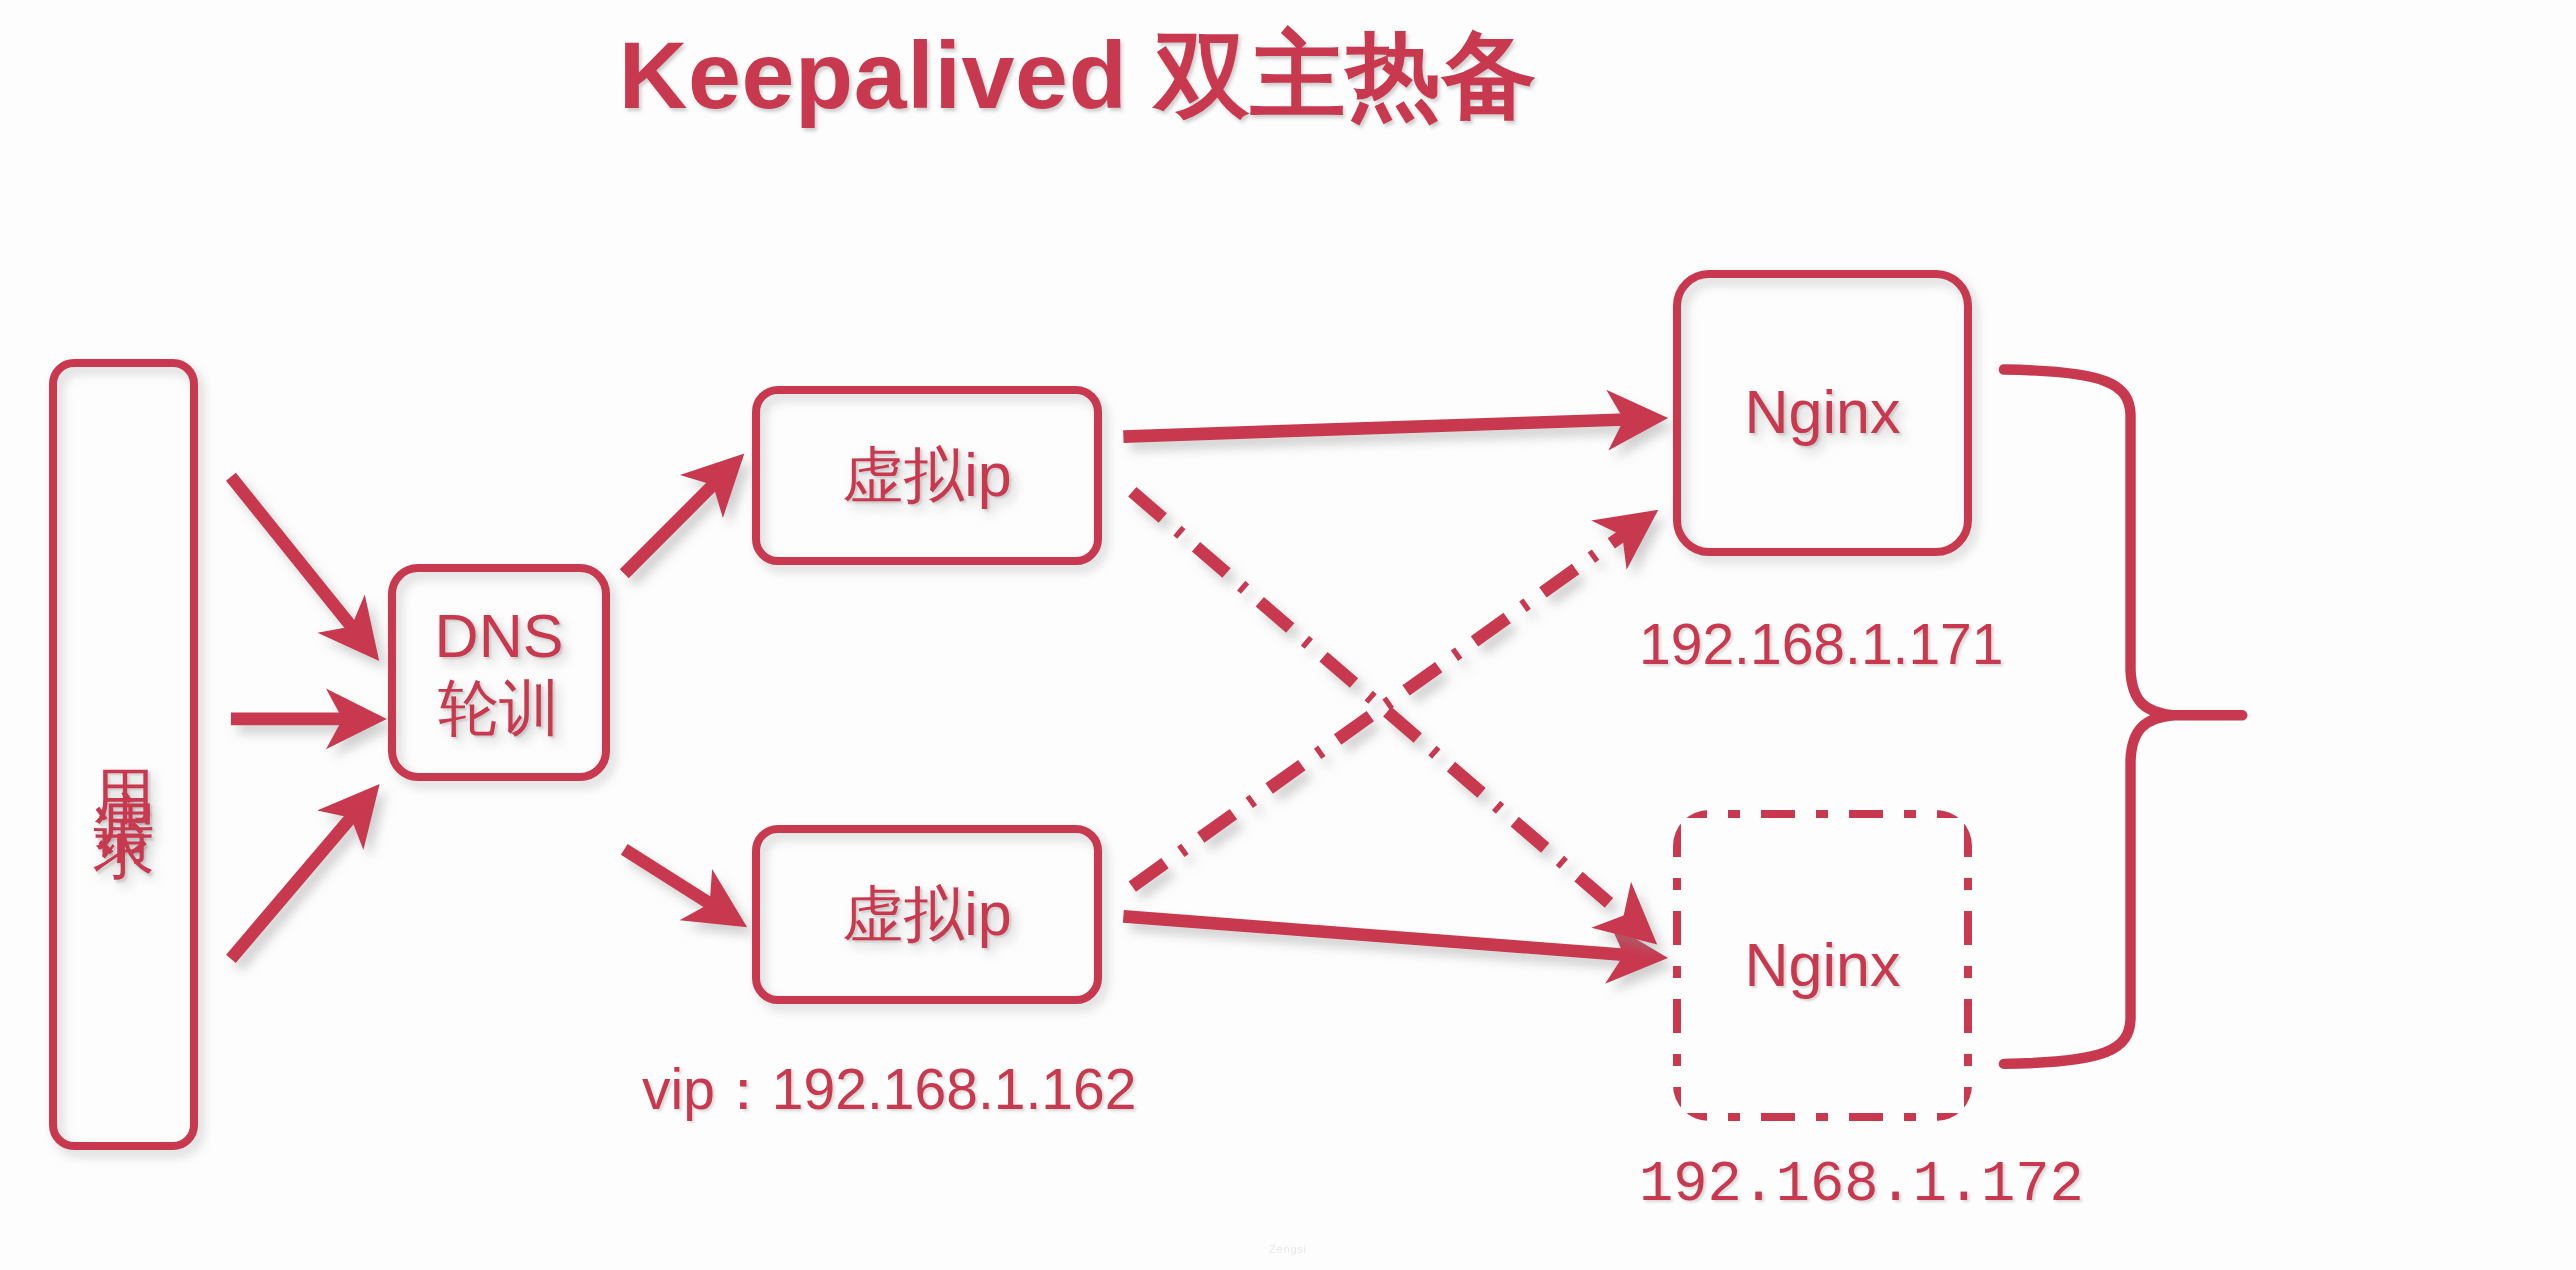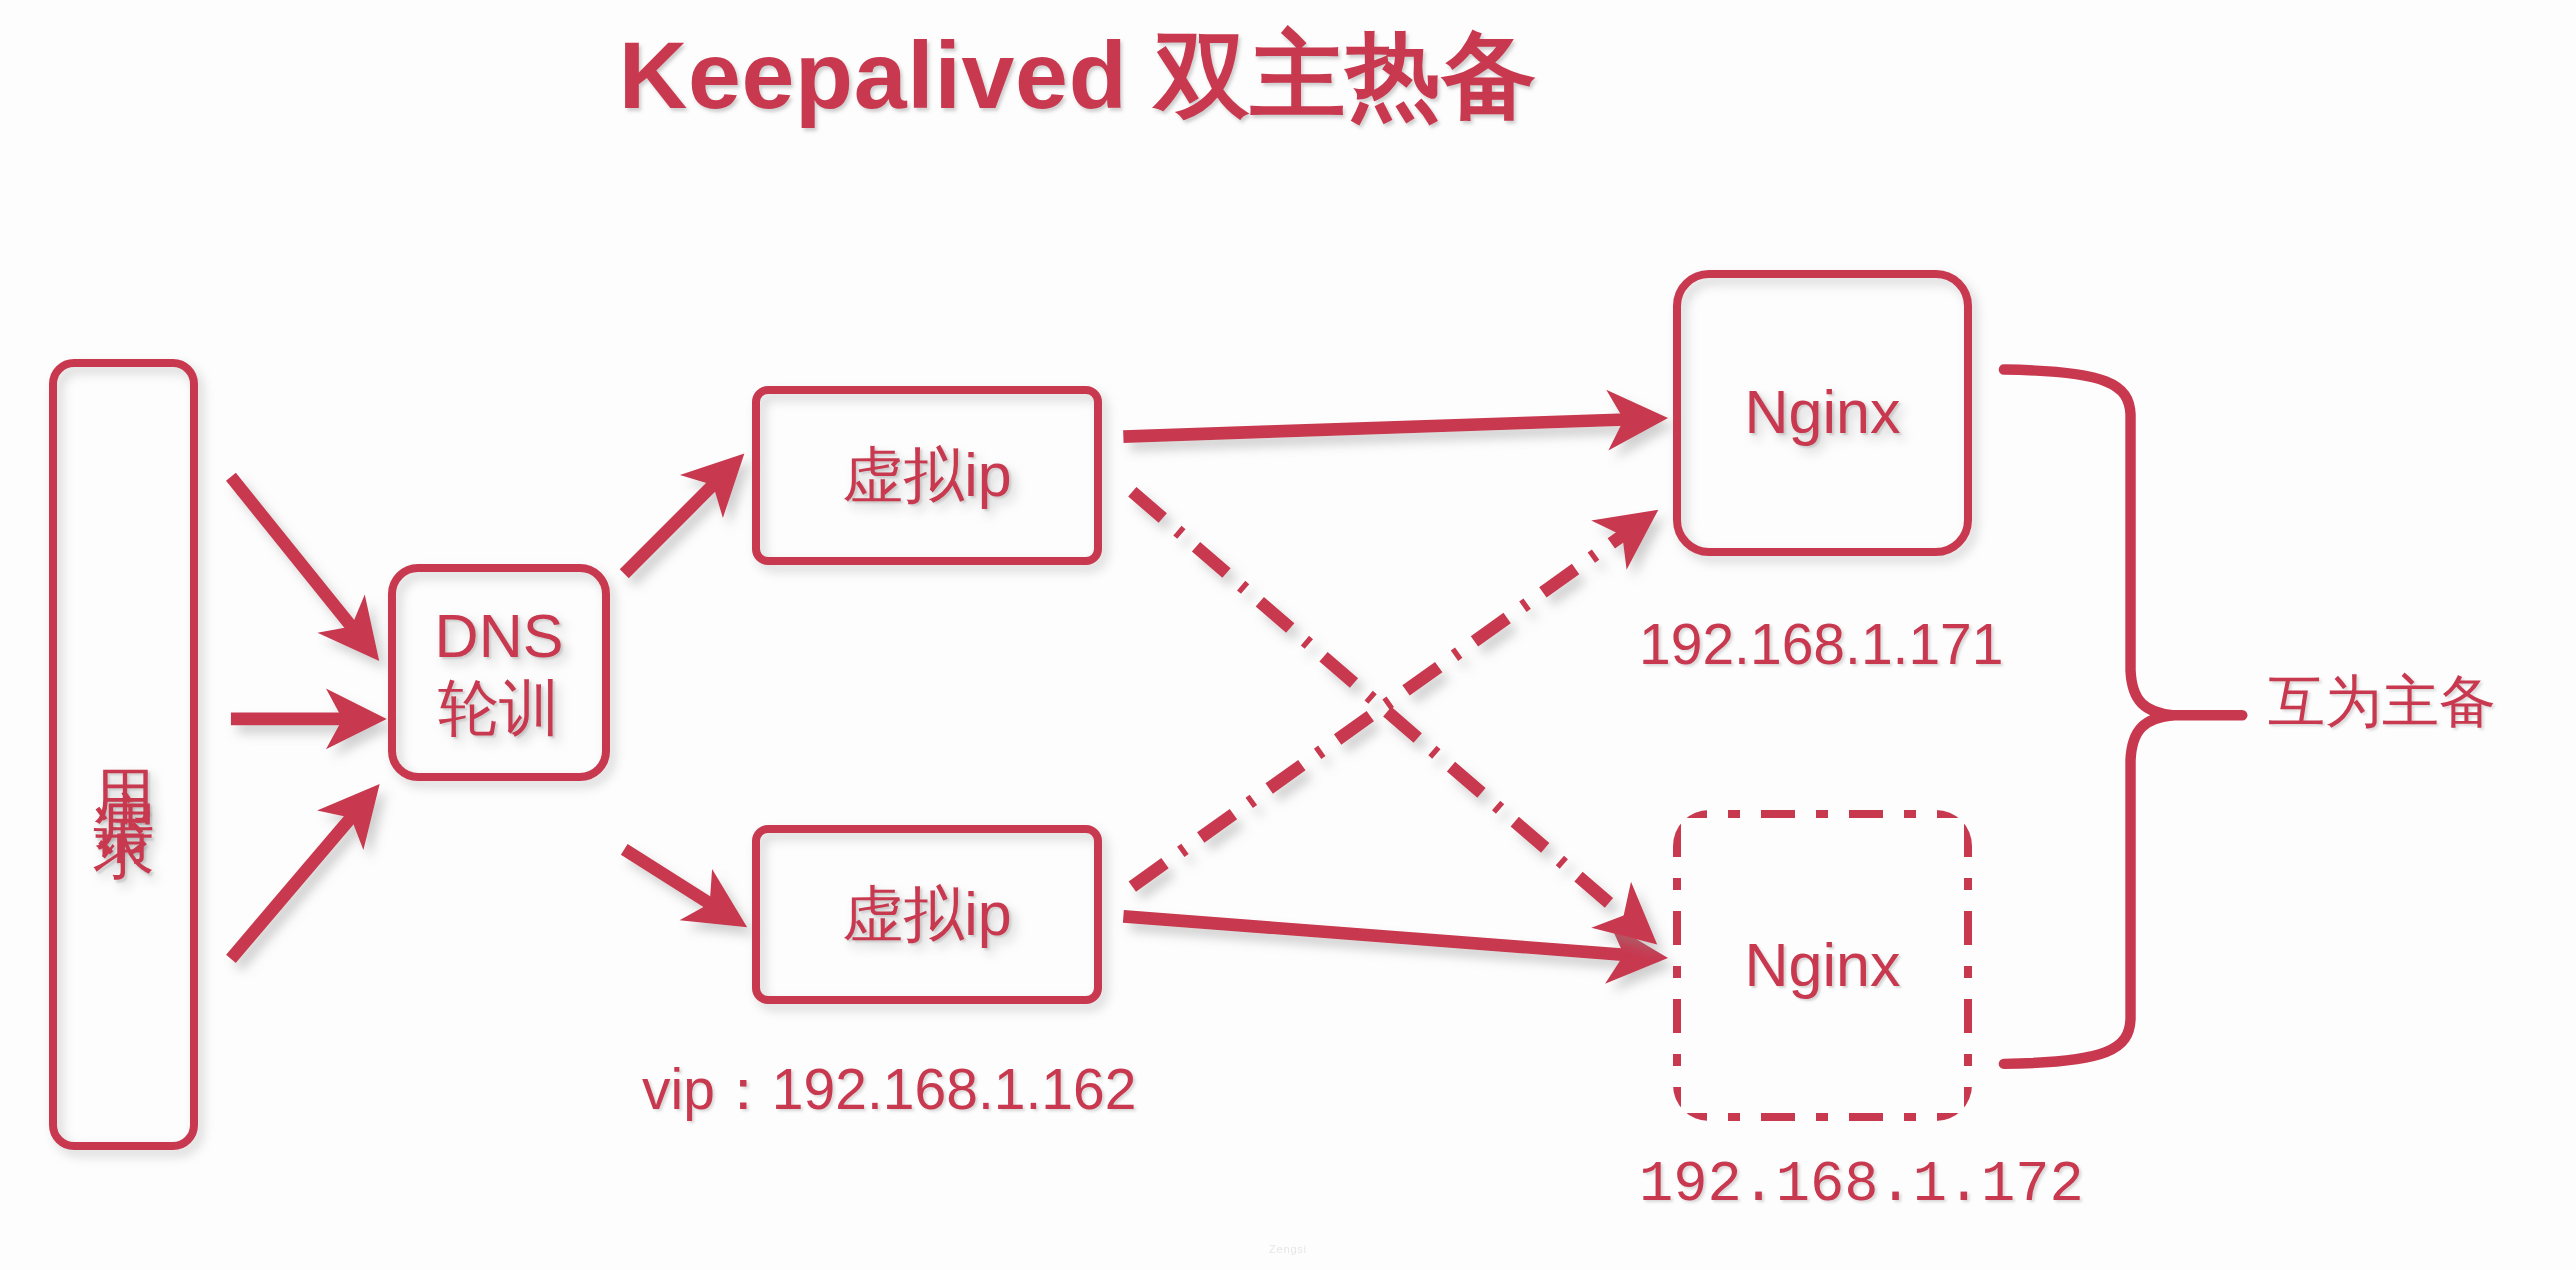--- a/index.html
+++ b/index.html
@@ -78,21 +78,21 @@
     text-align: center;
   }
   #dns-box .label {
     font-size: 61px;
   }
 
   .vip-box {
     width: 350px;
     height: 179px;
     border: 8.2px solid #c8394f;
-    border-radius: 16px;
+    border-radius: 26px;
   }
   .vip-box .label { font-size: 61px; }
   #vip-box-1 { left: 752px; top: 386px; }
   #vip-box-2 { left: 752px; top: 825px; }
 
   #nginx-box-1 {
     left: 1673px;
     top: 270px;
     width: 299px;
     height: 286px;
@@ -224,17 +224,16 @@
     <span class="label">Nginx</span>
   </div>
 
   <div class="node" id="nginx-box-2">
     <span class="label">Nginx</span>
   </div>
 
   <div class="text-label" id="vip-label-2">vip：192.168.1.162</div>
   <div class="text-label" id="nginx-ip-1">192.168.1.171</div>
   <div class="text-label" id="nginx-ip-2">192.168.1.172</div>
-  <div class="text-label" id="mutual-label">互为主备</div>
 
   <div id="watermark">Zengsi</div>
 </div>
 
 
 </body></html>

